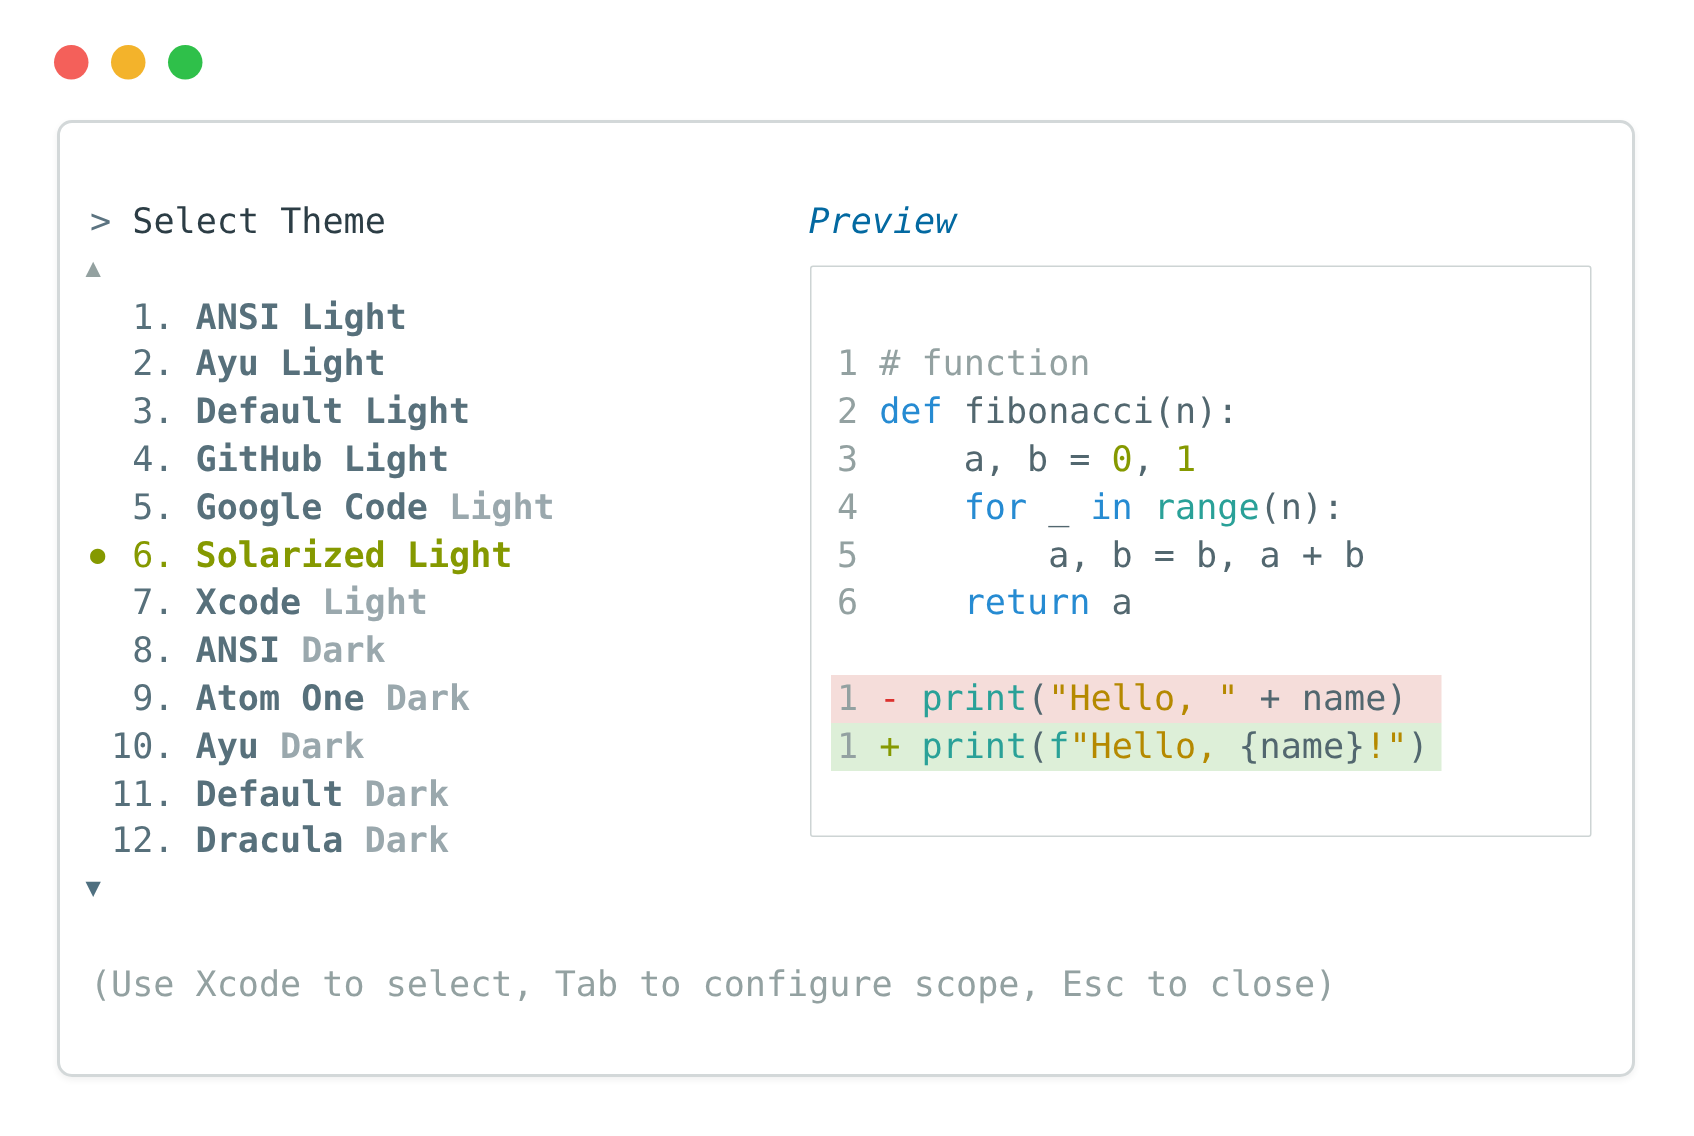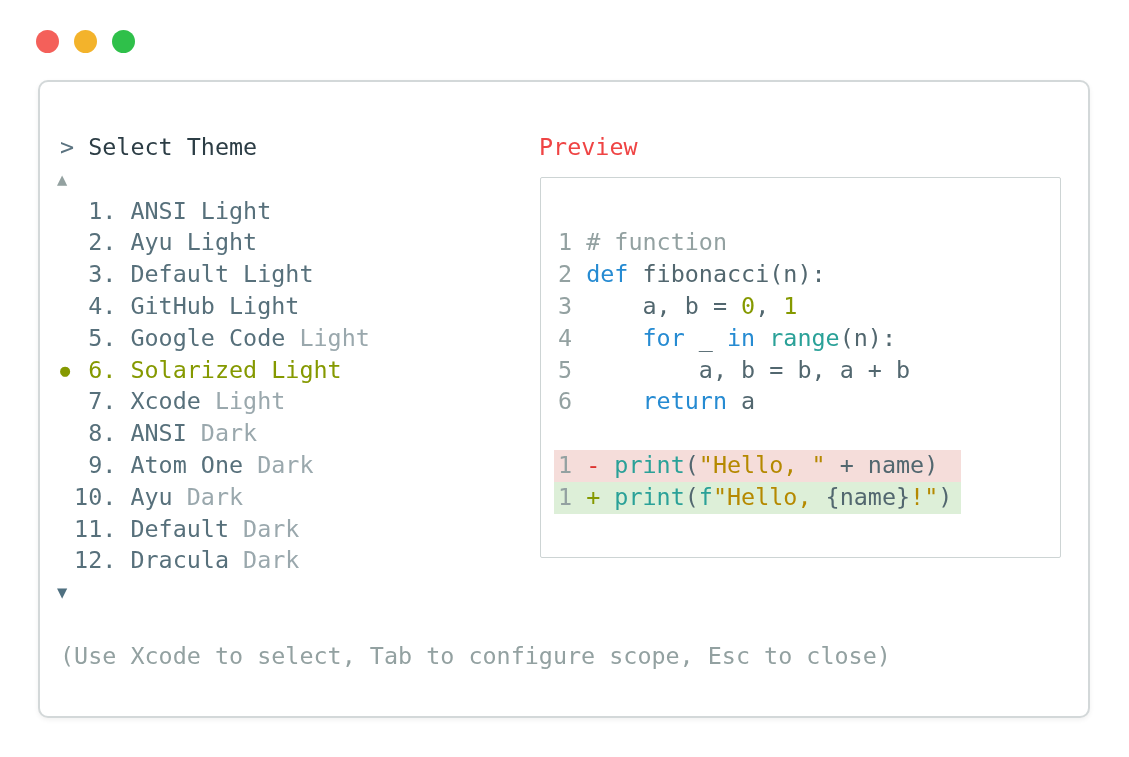--- a/index.html
+++ b/index.html
@@ -16,31 +16,31 @@
     border:2px solid #d3d8d9; border-radius:10px; background:#ffffff;
     box-shadow:0 2px 5px rgba(0,0,0,0.06);
   }
 
   .mono { font-size:23.4px; line-height:31.8px; white-space:pre; }
 
   .header-row { position:absolute; left:60px; top:132px; }
   .prompt { color:#5b7380; }
   .title  { color:#2c3d45;margin-top:35px; }
 
-  .preview-label { position:absolute; left:539px; top:132px; color:#ef4444; }
+  .preview-label { position:absolute; left:539px; top:132px; color:#0369a1;font-style:italic; }
 
   .arrow { position:absolute; left:57px; font-size:17px; line-height:31.8px; width:20px; text-align:left; cursor:pointer; }
   .arrow-up   { top:163.8px; color:#93a1a0; }
   .arrow-down { top:577.2px; color:#4f7080; }
 
   .theme-list { position:absolute; left:60px; top:195.6px; }
   .theme-item { display:flex; height:31.8px; align-items:baseline; cursor:pointer; }
   .theme-item .marker { width:14.09px; font-size:17px; align-self:center; line-height:31.8px; }
   .theme-item .num { width:42.26px; text-align:right; }
-  .theme-item .name { padding-left:14.09px; }
+  .theme-item .name { padding-left:14.09px;font-weight:bold; }
 
   .hint { position:absolute; left:60px; top:640.8px; color:#93a1a1; }
 
   .preview-box {
     position:absolute; left:540px; top:177px; width:521px; height:381px;
     border:1.5px solid #cdd4d4; border-radius:2px; background:#ffffff;
   }
 
   .code-lines { position:absolute; left:554px; top:227.4px; }
   .diff-lines { position:absolute; left:554px; top:450px; }

